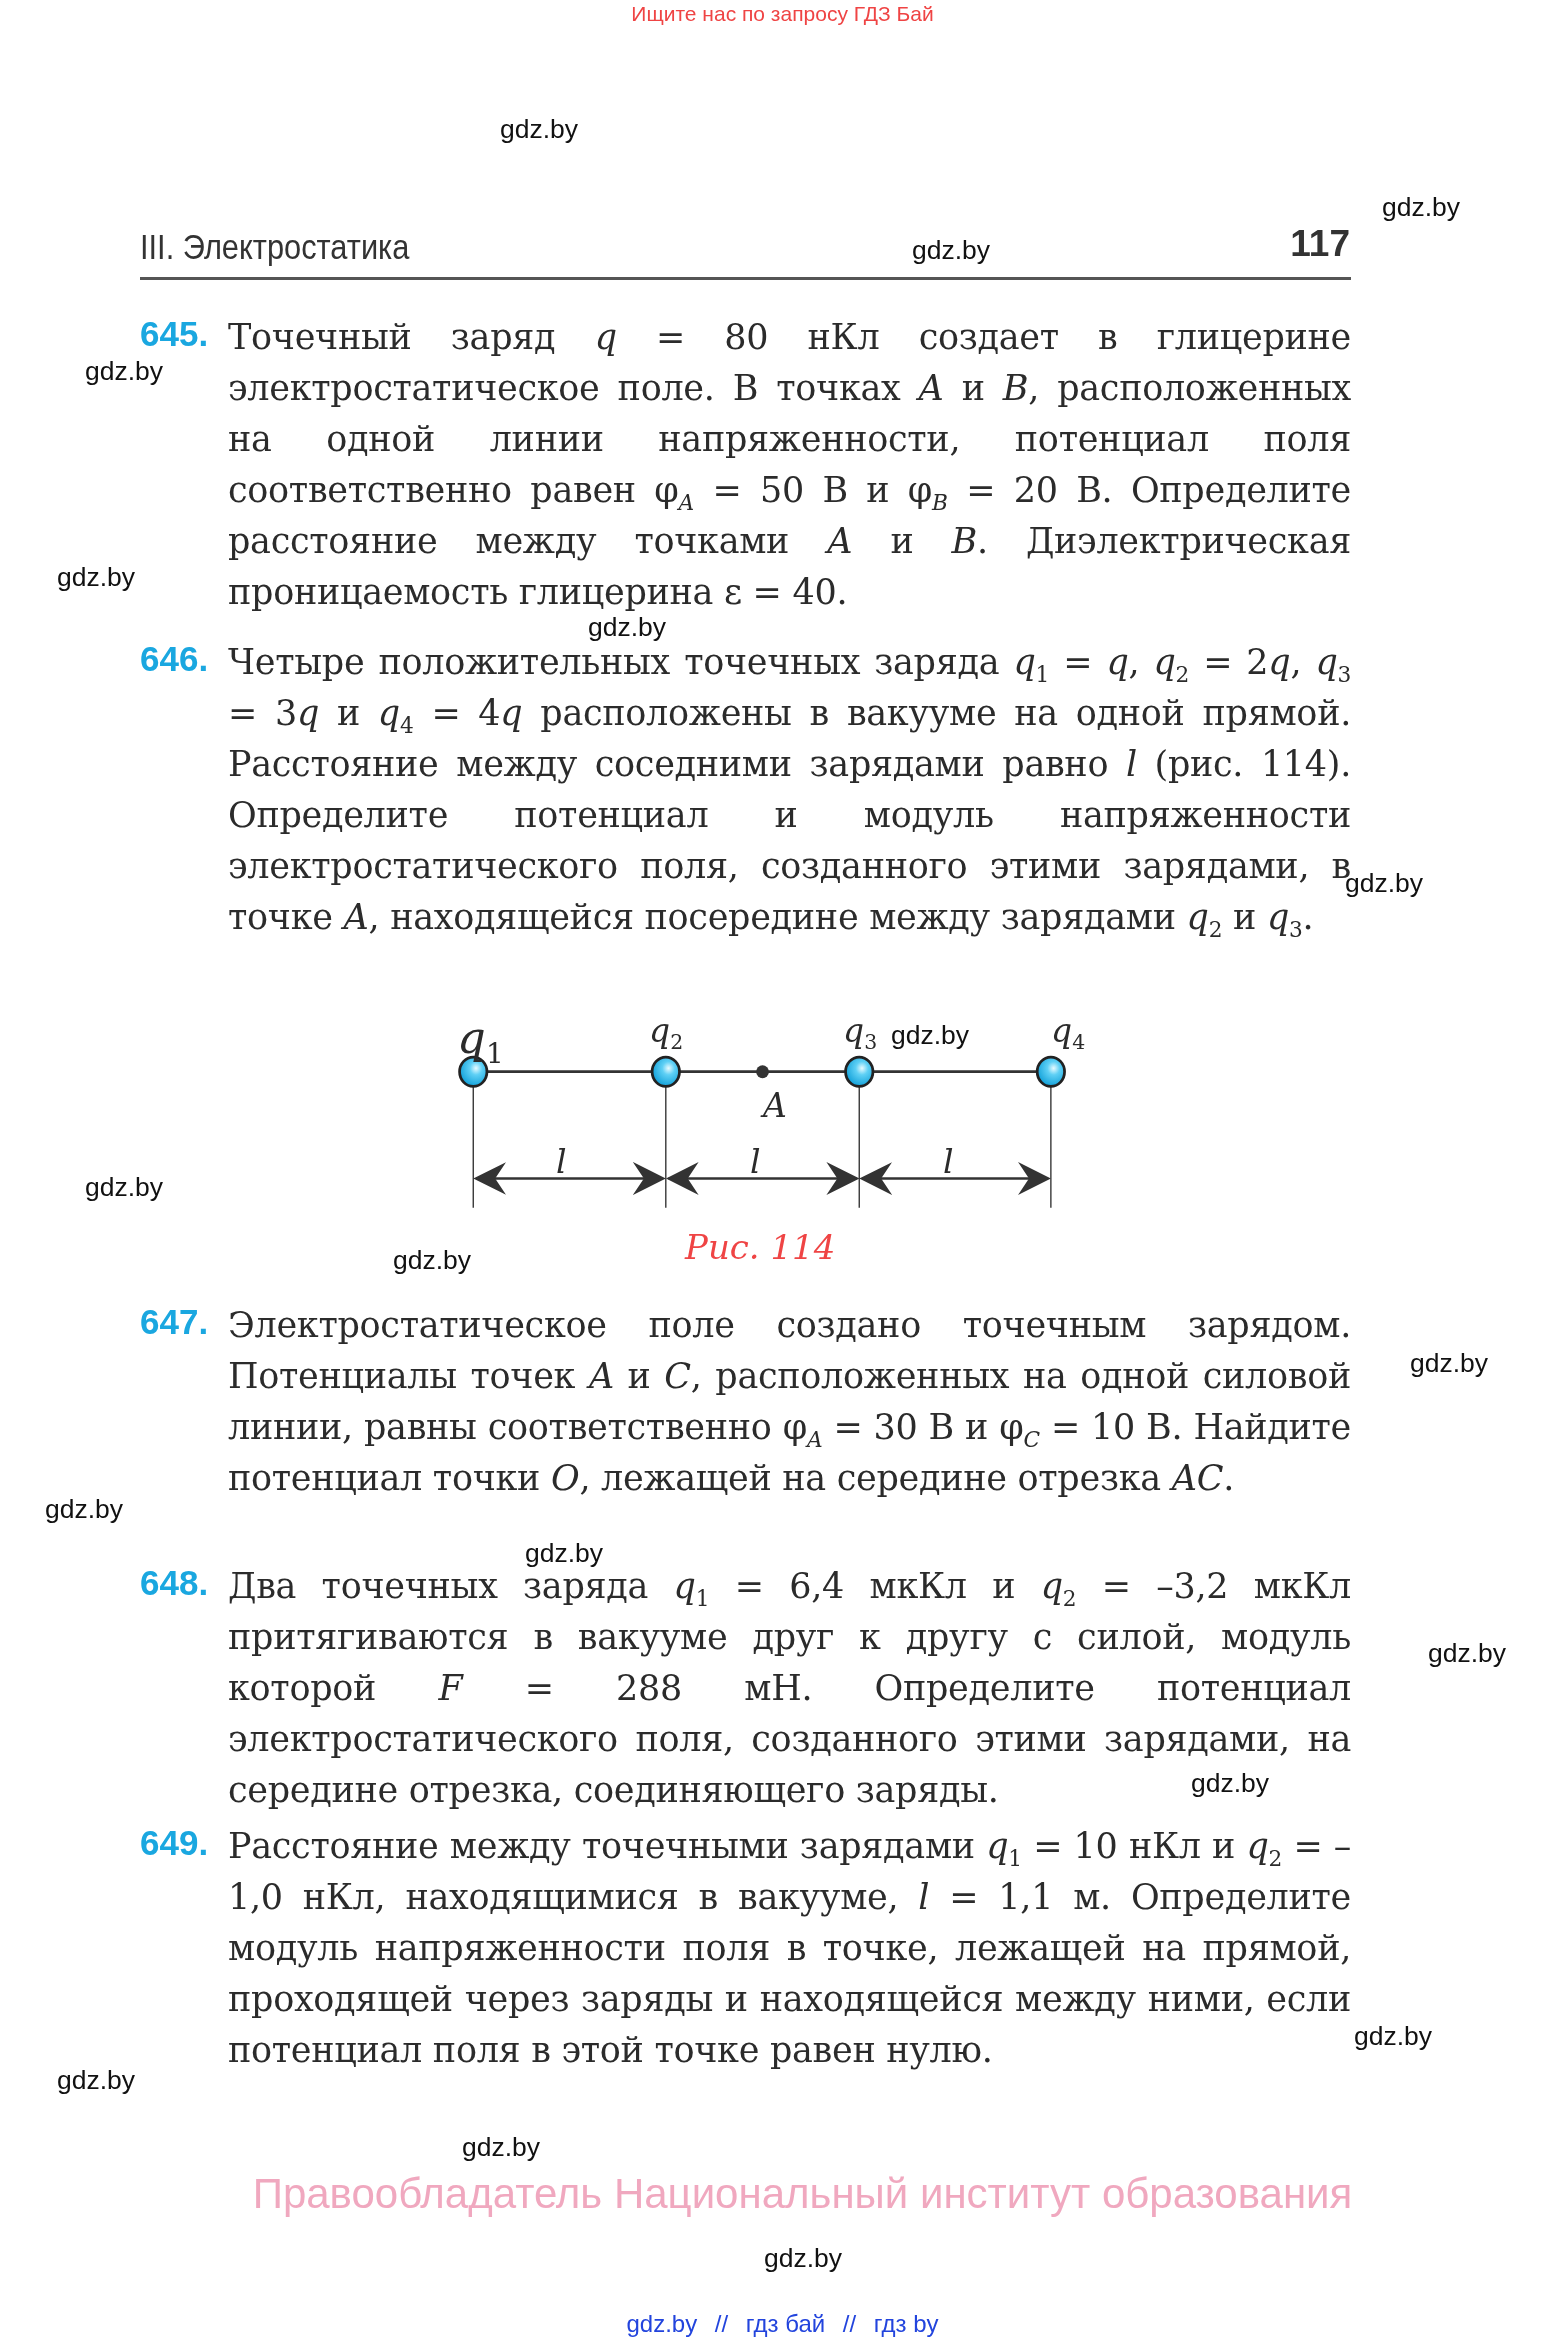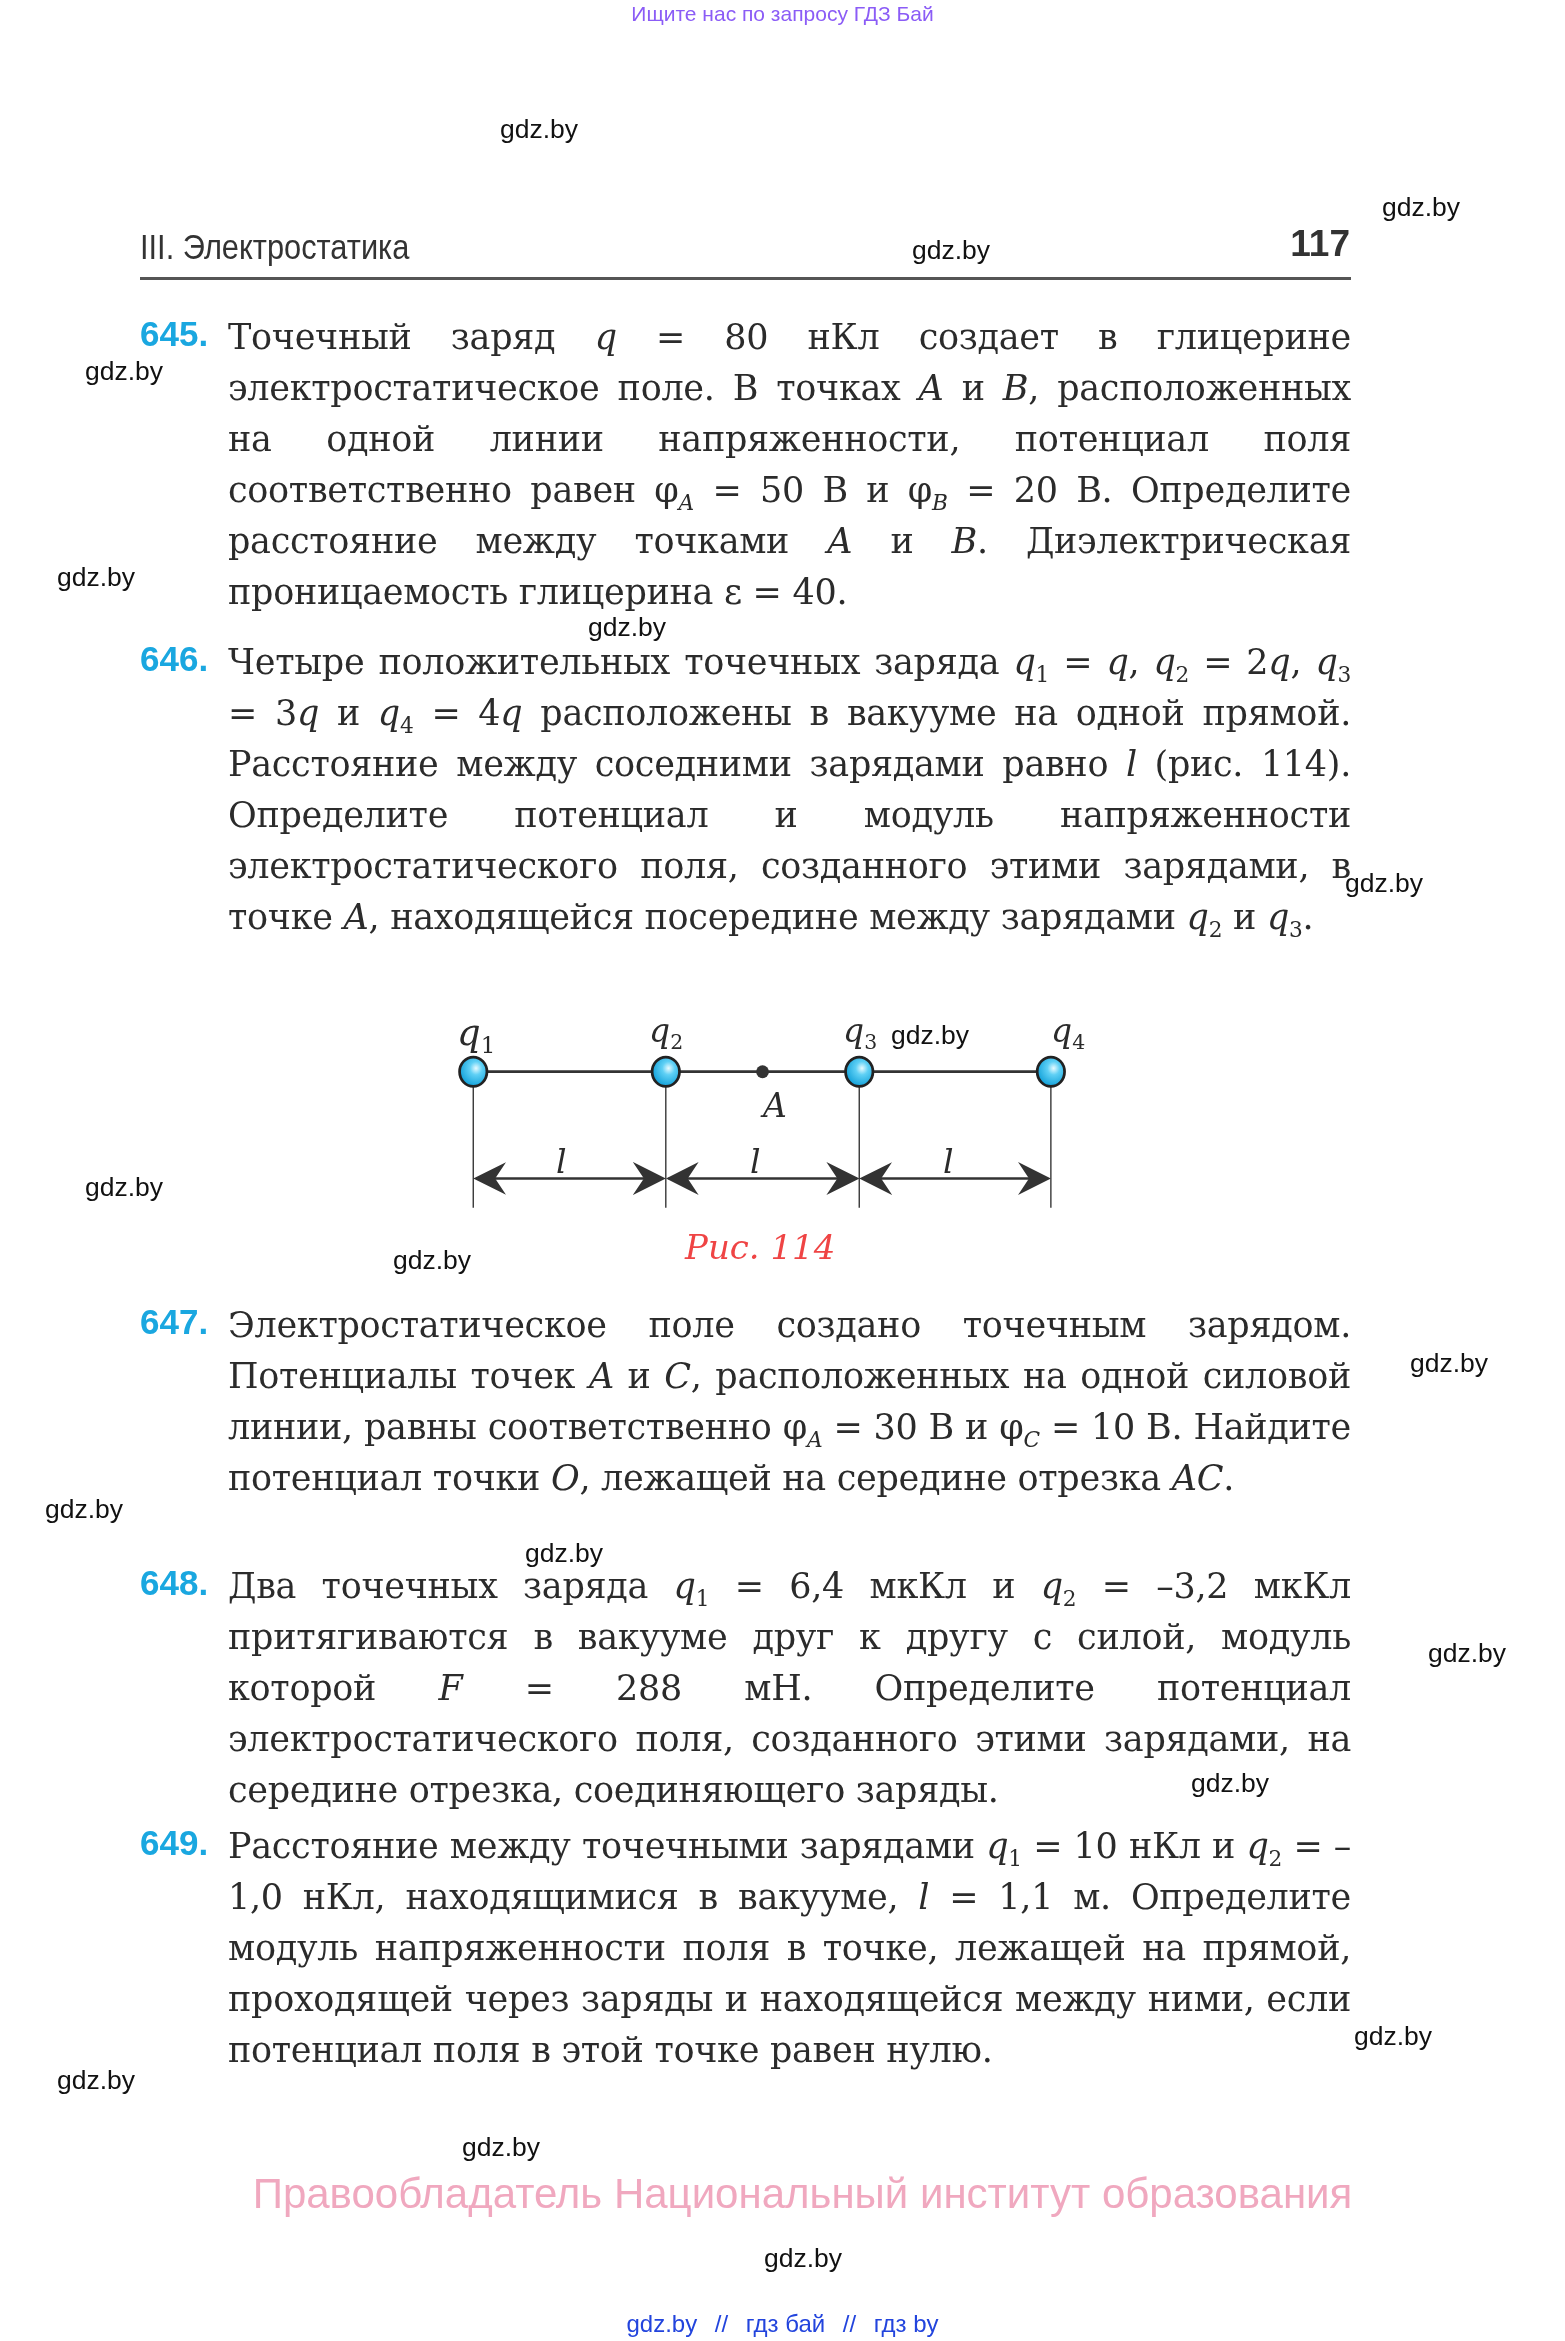--- a/index.html
+++ b/index.html
@@ -1,18 +1,18 @@
 <!DOCTYPE html>
 <html style="font-size:14.6px"><head>
 <meta charset="utf-8">
 <style>
   html, body { margin:0; padding:0; background:#ffffff; }
   body { width:1565px; height:2342px; position:relative; overflow:hidden; font-family:"DejaVu Serif", serif; color:#2b2b2b; }
   .abs { position:absolute; }
-  .top-banner { left:0; width:1565px; top:1.8px; text-align:center; font-family:"Liberation Sans", sans-serif; font-size:21px; color:#8b5cf6; }
+  .top-banner { left:0; width:1565px; top:1.8px; text-align:center; font-family:"Liberation Sans", sans-serif; font-size:21px; color:#ef4444; }
   .wm { font-family:"Liberation Sans", sans-serif; font-size:26.5px; color:#111; white-space:nowrap; }
   .header-title { left:140px; top:227px; font-family:"Liberation Sans", sans-serif; font-size:35px; color:#333; transform:scaleX(0.88); transform-origin:left; }
   .page-num { right:215px; top:223px; font-family:"Liberation Sans", sans-serif; font-weight:bold; font-size:37px; color:#333; }
   .rule { left:140px; width:1211px; top:277px; height:2.7px; background:#555; }
   .problem { position:absolute; left:140px; width:1211px; }
   .pnum { position:absolute; left:0; font-family:"Liberation Sans", sans-serif; font-weight:bold; font-size:35px; color:#1aa7e0; top:1.8px; }
   .ptext { margin-left:88px; font-size:35px; line-height:51px; text-align:justify; text-align-last:left; letter-spacing:-0.3px; }
   .ptext i { font-style:italic; }
   sub { font-size:0.62em; vertical-align:-0.35em; line-height:0; }
   .fig { left:448px; top:996px; width:640px; height:292px; }
@@ -87,21 +87,21 @@
     <line x1="453" y1="200" x2="657" y2="200" stroke="#333" stroke-width="3" marker-start="url(#arrL)" marker-end="url(#arrR)"></line>
 
     <circle cx="344" cy="83" r="7" fill="#333"></circle>
 
     <ellipse cx="27" cy="83" rx="15" ry="16" fill="url(#ball)" stroke="#222" stroke-width="3"></ellipse>
     <ellipse cx="238" cy="83" rx="15" ry="16" fill="url(#ball)" stroke="#222" stroke-width="3"></ellipse>
     <ellipse cx="450" cy="83" rx="15" ry="16" fill="url(#ball)" stroke="#222" stroke-width="3"></ellipse>
     <ellipse cx="660" cy="83" rx="15" ry="16" fill="url(#ball)" stroke="#222" stroke-width="3"></ellipse>
   </svg>
   
-  <div class="abs" style="left:9.1px;top:14.6px;font-style:italic;font-size:37px;"><span>q</span><sub style="font-style:normal">1</sub></div>
+  <div class="abs" style="left:9.1px;top:14.6px;font-style:italic;font-size:45px;"><span>q</span><sub style="font-style:normal">1</sub></div>
   <div class="abs" style="left:201px;top:14.6px;font-style:italic;font-size:33px;"><span>q</span><sub style="font-style:normal">2</sub></div>
   <div class="abs" style="left:395px;top:14.6px;font-style:italic;font-size:33px;"><span>q</span><sub style="font-style:normal">3</sub></div>
   <div class="abs wm" style="left:443px;top:24px;">gdz.by</div>
   <div class="abs" style="left:587px;top:14.6px;font-style:italic;font-size:33px;margin-left:16px;"><span>q</span><sub style="font-style:normal">4</sub></div>
   <div class="abs" style="left:315px;top:90px;font-style:italic;font-size:33px;">A</div>
   <div class="abs" style="left:108px;top:146px;font-style:italic;font-size:33px;">l</div>
   <div class="abs" style="left:302px;top:146px;font-style:italic;font-size:33px;">l</div>
   <div class="abs" style="left:495px;top:146px;font-style:italic;font-size:33px;">l</div>
 </div>
 <div class="abs fig-caption">Рис. 114</div>

